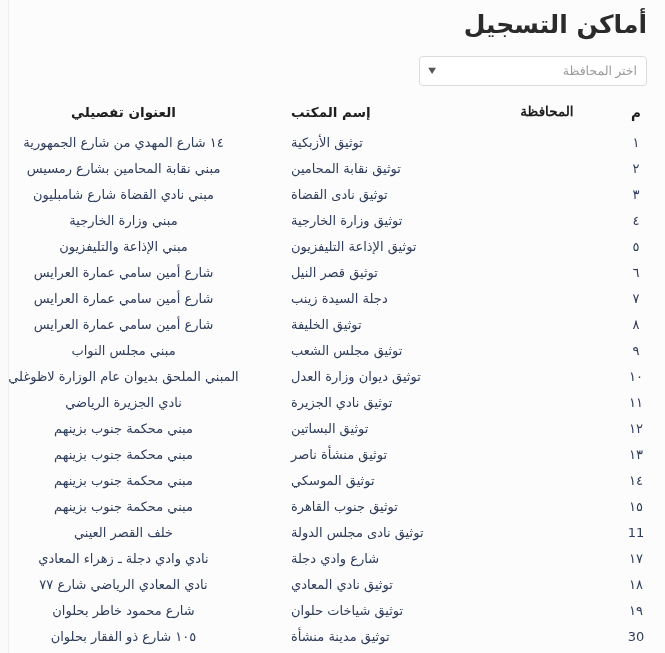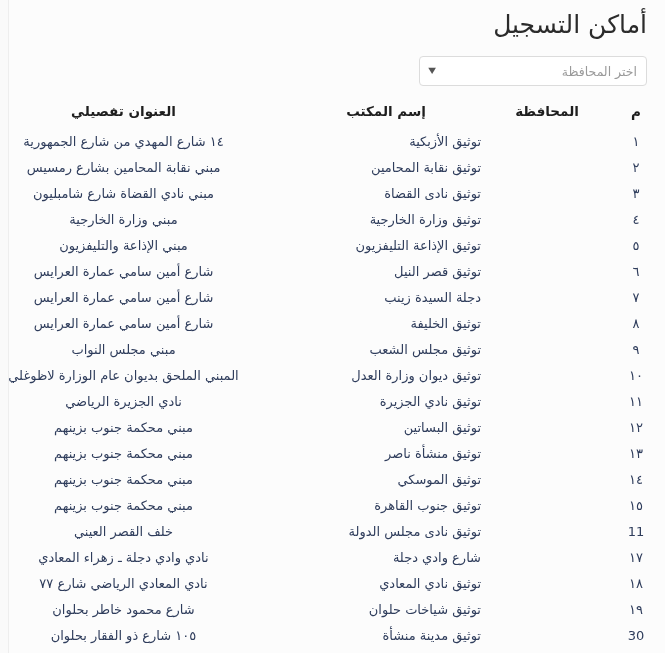--- a/index.html
+++ b/index.html
@@ -30,21 +30,21 @@
 
   .wrap {
     width: 655px;
     margin-right: 0;
     padding: 0;
     box-sizing: border-box;
   }
 
   .page-title {
     font-size: 25px;
-    font-weight: normal;
+    font-weight: bold;
     color: #2b2b2b;
     text-align: right;
     padding: 8px 18px 0 0;
     margin: 0;
     line-height: 34px;
     letter-spacing: 0px;
   }
 
   .filter-row {
     display: flex;
@@ -67,20 +67,21 @@
     cursor: pointer;
   }
   .gov-select .ph {
     font-size: 12.5px;
     color: #9a9a9a;
     flex: 1;
     text-align: right;
     padding-left: 6px;
     white-space: nowrap;
     overflow: hidden;
+    font-family: Liberation Serif, serif;
   }
   .gov-select .caret {
     font-size: 8px;
     color: #555;
     line-height: 1;
     transform: scaleX(1.25);
   }
 
   table.places {
     width: 655px;
@@ -100,27 +101,27 @@
     font-size: 13px;
     color: #2f3d5c;
     padding: 4px 6px;
     white-space: nowrap;
     vertical-align: middle;
     line-height: 18px;
   }
 
   
   .col-idx   { width: 46px;  text-align: center; }
-  .col-gov   { width: 108px; text-align: center; }
-  .col-name  { width: 190px; text-align: right; }
+  .col-gov   { width: 108px; text-align: center; font-family: Liberation Serif, serif; }
+  .col-name  { width: 190px; text-align: left; }
   .col-addr  { width: 311px; text-align: center; }
 
   th.col-idx  { text-align: center; }
   th.col-gov  { text-align: center; }
-  th.col-name { text-align: center; padding-right: 10px; }
+  th.col-name { text-align: left; padding-right: 10px; }
   th.col-addr { text-align: center; }
 
   td.col-idx  { font-size: 12.5px; }
   td.col-name { overflow: visible; }
   td.col-addr { overflow: visible; }
 </style>
 </head>
 <body>
 
 <div class="page-edge"></div>

